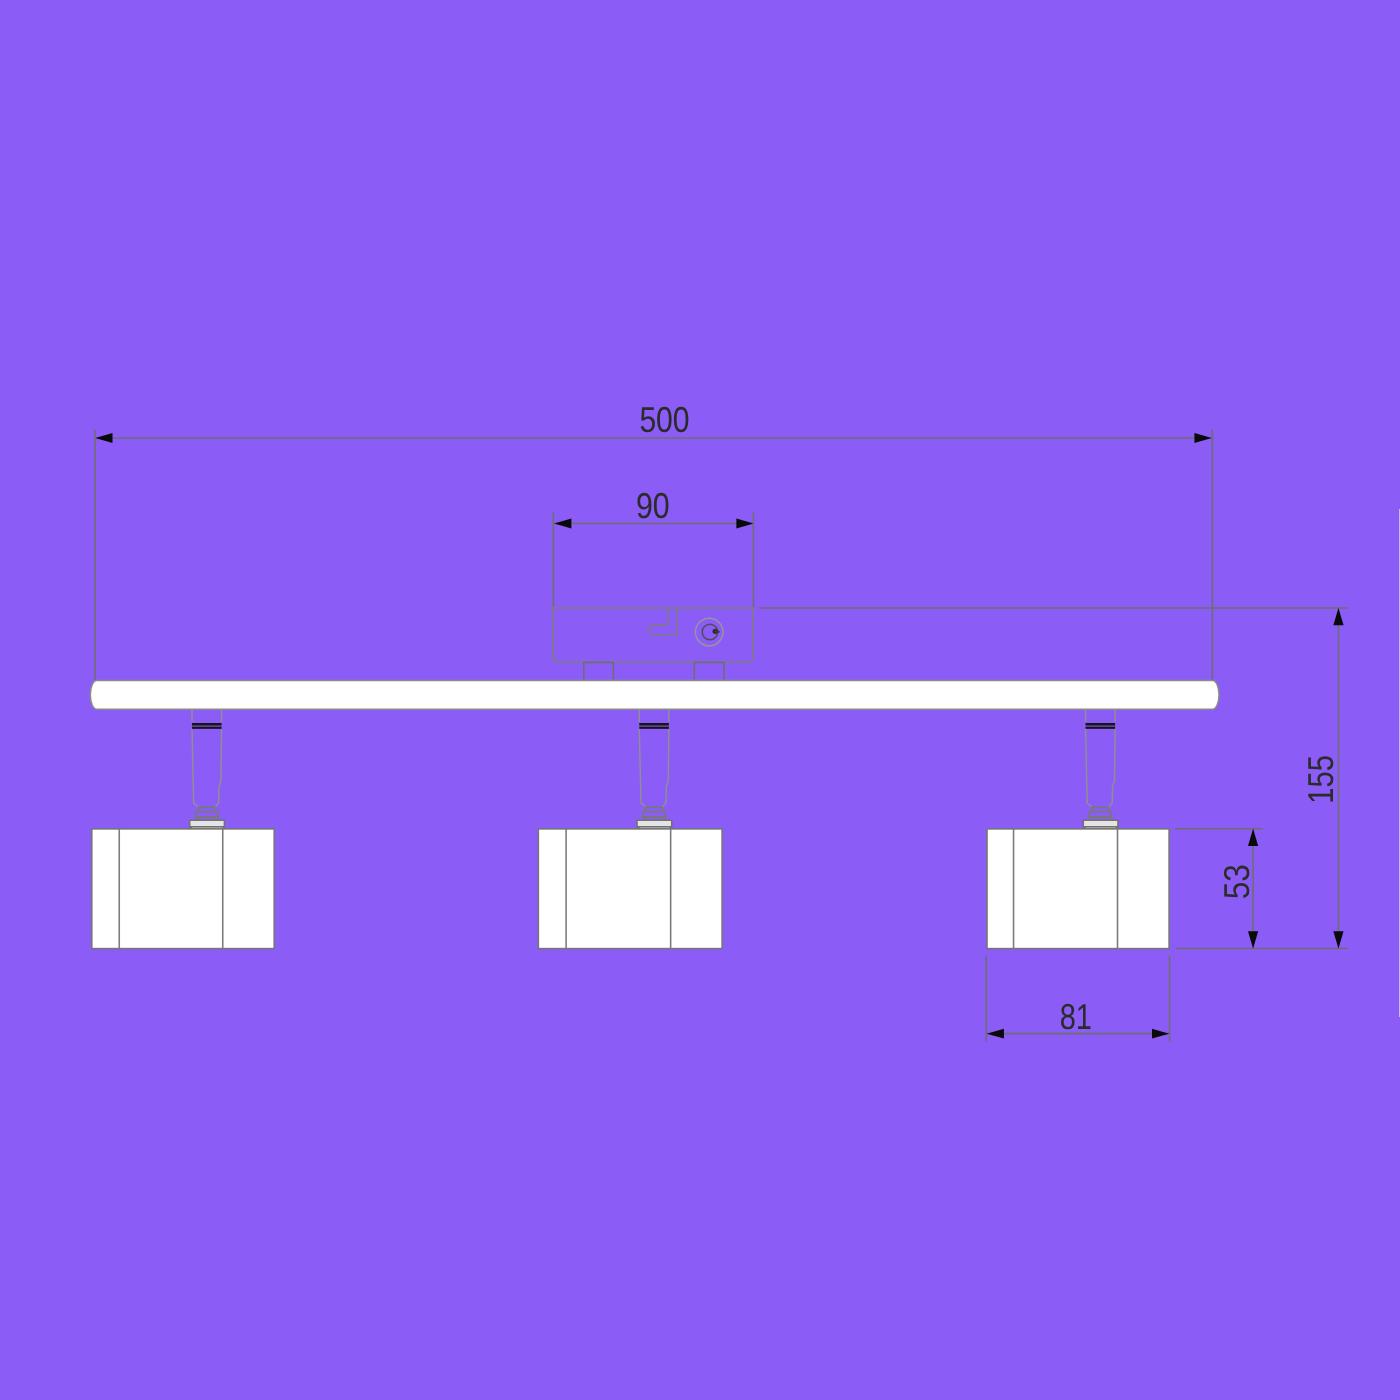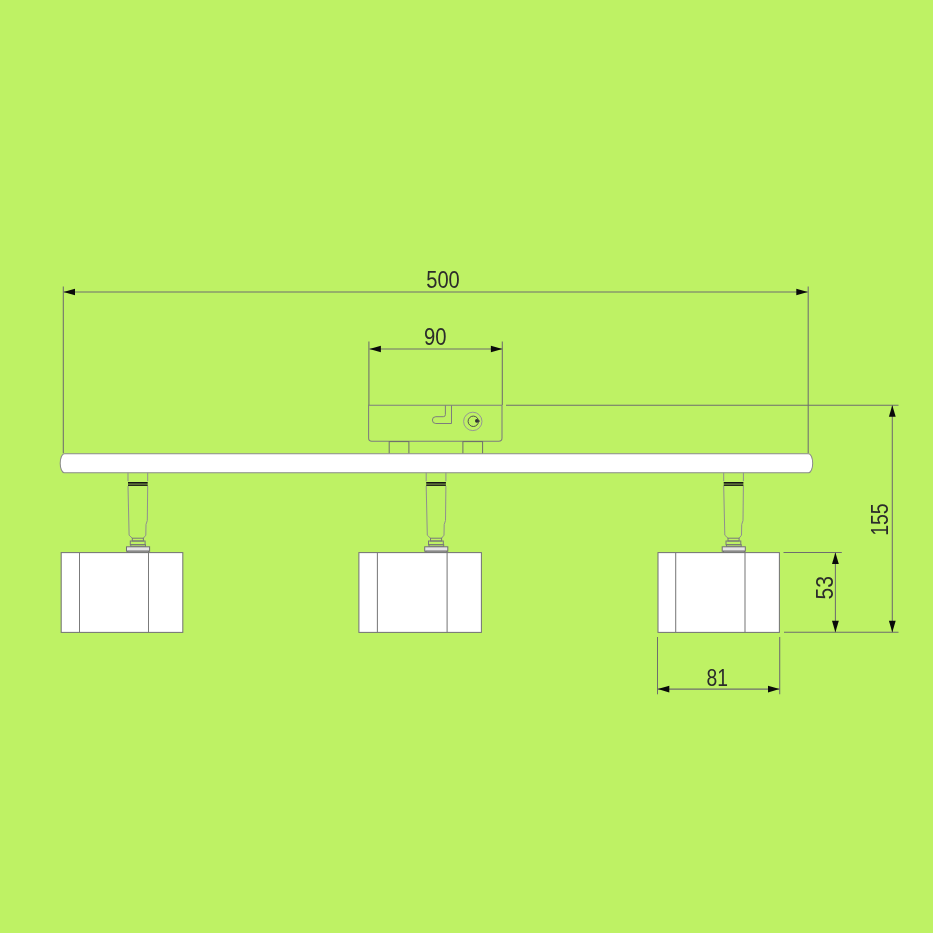--- a/index.html
+++ b/index.html
@@ -1,16 +1,16 @@
 <!DOCTYPE html>
 <html><head>
 <meta charset="utf-8">
 <style>
   html,body{margin:0;padding:0;background:#ffffff;}
-  .wrap{width:933px;height:933px;position:relative;background:#bef264;}
+  .wrap{width:933px;height:933px;position:relative;background:#8b5cf6;}
   text{font-family:"Liberation Sans",sans-serif;fill:#2b2b2b;}
 </style>
 </head>
 <body>
 
 <div class="wrap">
 <svg width="933" height="933" viewBox="0 0 933 933" fill="none">
 
 <g stroke="#6e6e6e" stroke-width="1.05">
   <line x1="63.5" y1="292" x2="807.8" y2="292"></line>

